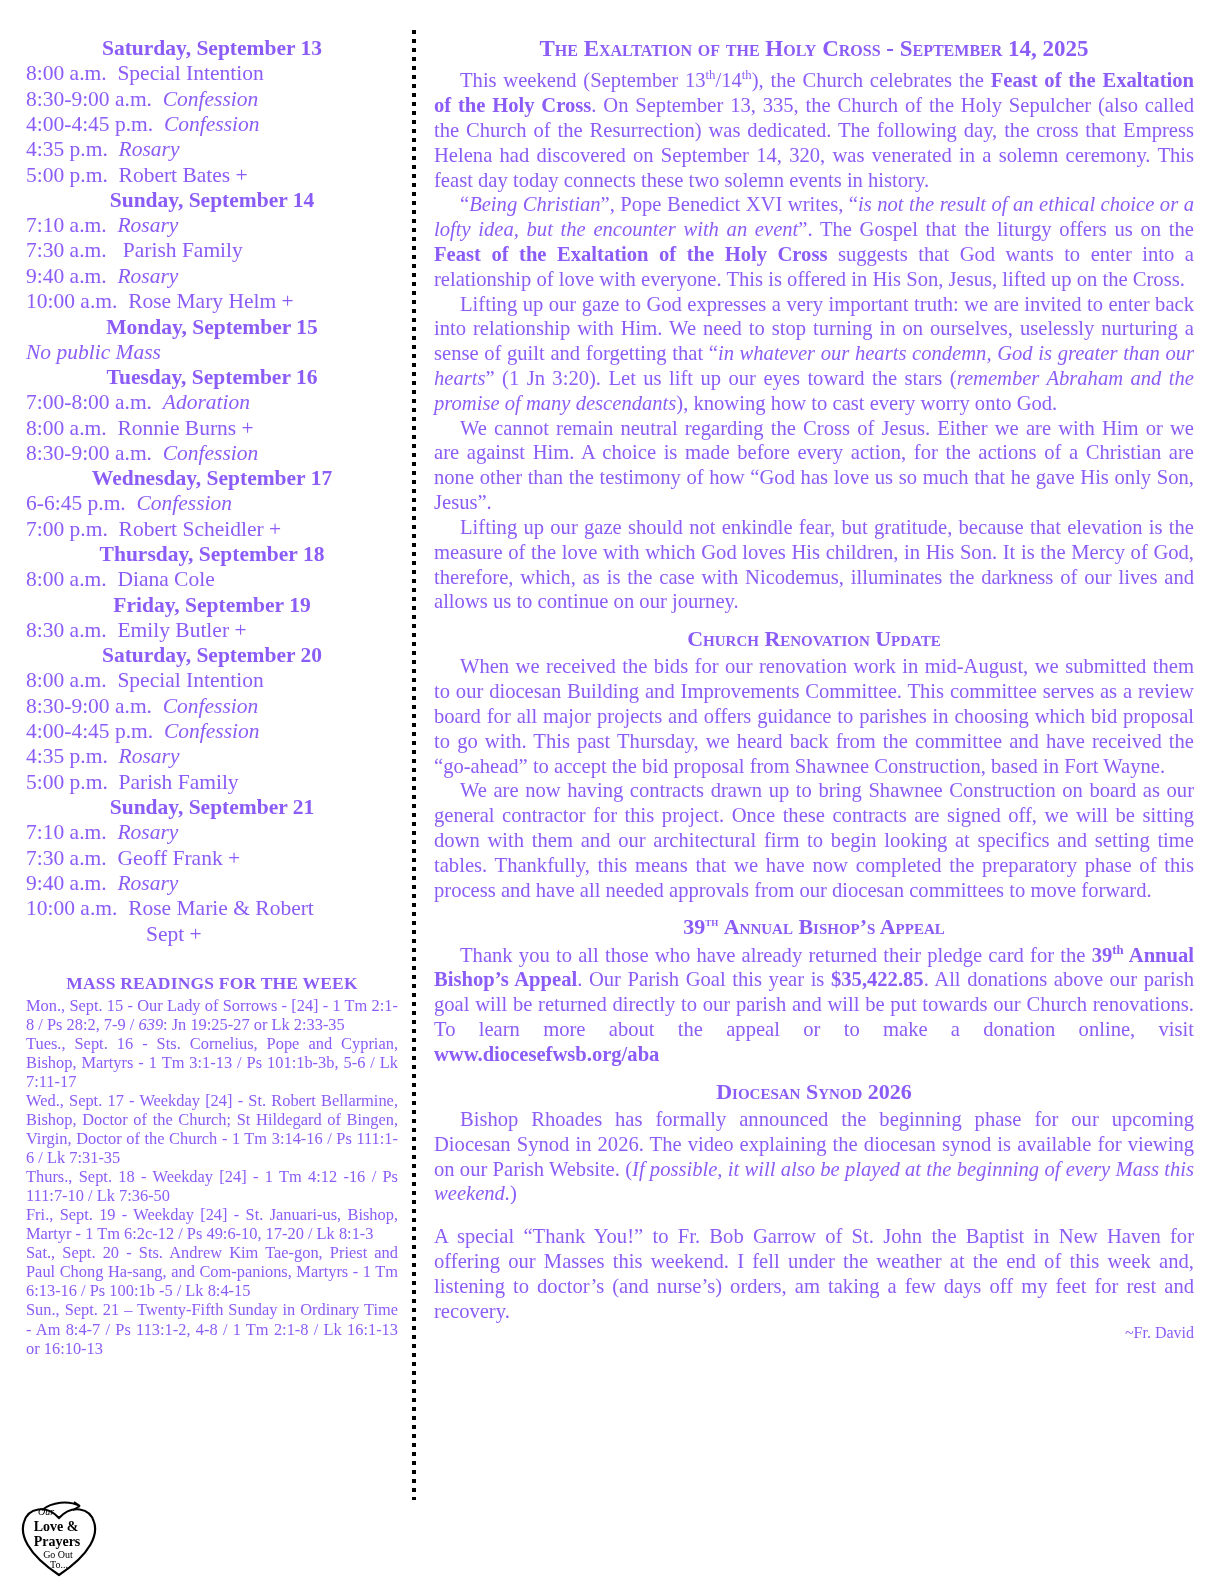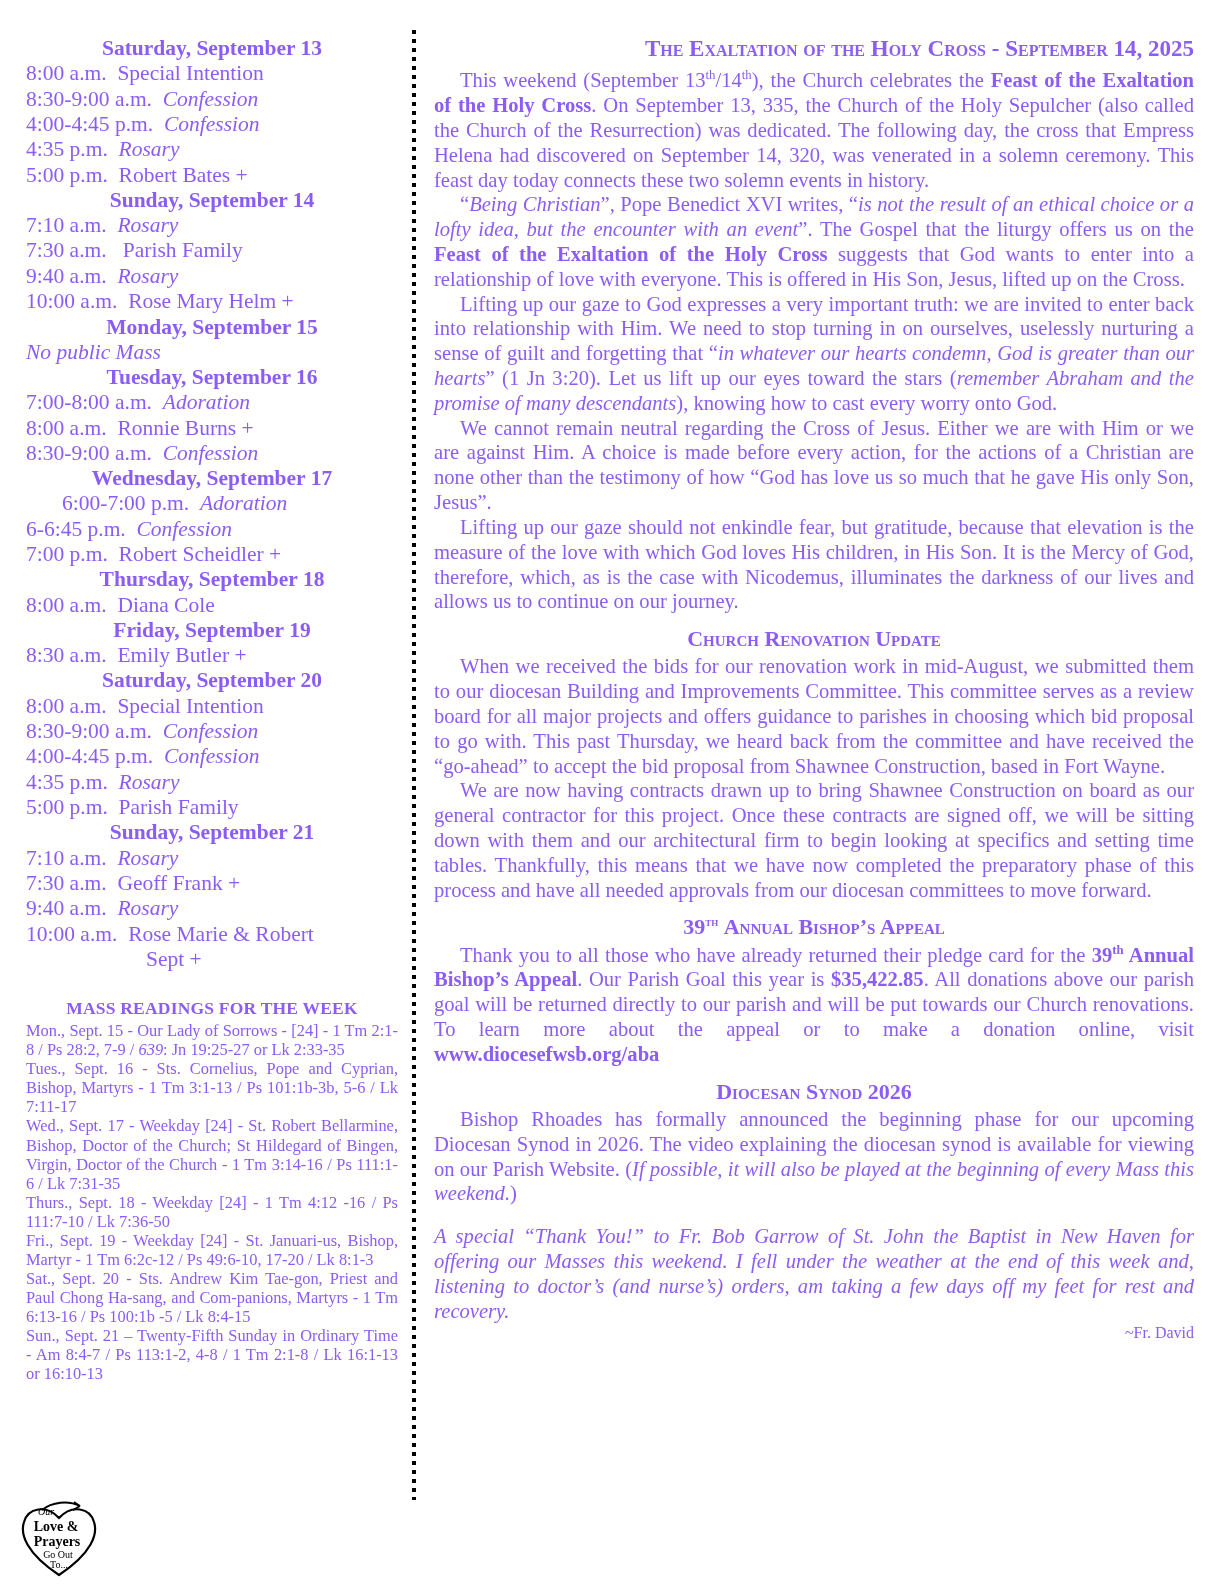--- a/index.html
+++ b/index.html
@@ -77,21 +77,21 @@
   .reading-item i { font-style: italic; }
 
   
   .right-col {
     position: absolute;
     left: 434px;
     top: 36px;
     width: 760px;
   }
   .main-title {
-    text-align: right;
+    text-align: center;
     font-weight: bold;
     font-size: 23px;
     line-height: 1.1;
     margin-bottom: 7px;
     white-space: nowrap;
   }
   .sc { font-variant: small-caps; }
   .sect-head {
     text-align: center;
     font-weight: bold;
@@ -168,21 +168,20 @@
         <div class="sched-line"><span>7:30 a.m.&nbsp;&nbsp;</span><span> Parish Family</span></div>
         <div class="sched-line"><span>9:40 a.m.&nbsp;&nbsp;</span><i>Rosary</i></div>
         <div class="sched-line"><span>10:00 a.m.&nbsp;&nbsp;</span><span>Rose Mary Helm +</span></div>
         <div class="day-head">Monday, September 15</div>
         <div class="sched-line"><i>No public Mass</i></div>
         <div class="day-head">Tuesday, September 16</div>
         <div class="sched-line"><span>7:00-8:00 a.m.&nbsp;&nbsp;</span><i>Adoration</i></div>
         <div class="sched-line"><span>8:00 a.m.&nbsp;&nbsp;</span><span>Ronnie Burns +</span></div>
         <div class="sched-line"><span>8:30-9:00 a.m.&nbsp;&nbsp;</span><i>Confession</i></div>
         <div class="day-head">Wednesday, September 17</div>
-        <div class="sched-line indent-wed"><span>6:00-7:00 p.m.&nbsp;&nbsp;</span><i>Adoration</i></div>
         <div class="sched-line"><span>6-6:45 p.m.&nbsp;&nbsp;</span><i>Confession</i></div>
         <div class="sched-line"><span>7:00 p.m.&nbsp;&nbsp;</span><span>Robert Scheidler +</span></div>
         <div class="day-head">Thursday, September 18</div>
         <div class="sched-line"><span>8:00 a.m.&nbsp;&nbsp;</span><span>Diana Cole</span></div>
         <div class="day-head">Friday, September 19</div>
         <div class="sched-line"><span>8:30 a.m.&nbsp;&nbsp;</span><span>Emily Butler +</span></div>
         <div class="day-head">Saturday, September 20</div>
         <div class="sched-line"><span>8:00 a.m.&nbsp;&nbsp;</span><span>Special Intention</span></div>
         <div class="sched-line"><span>8:30-9:00 a.m.&nbsp;&nbsp;</span><i>Confession</i></div>
         <div class="sched-line"><span>4:00-4:45 p.m.&nbsp;&nbsp;</span><i>Confession</i></div>
@@ -238,21 +237,21 @@
 
     <p class="body-p">
       <span>Thank you to all those who have already returned their pledge card for the </span><b>39</b><b><sup>th</sup></b><b> Annual Bishop’s Appeal</b><span>. Our Parish Goal this year is </span><b>$35,422.85</b><span>. All donations above our parish goal will be returned directly to our parish and will be put towards our Church renovations. To learn more about the appeal or to make a donation online, visit </span><b>www.diocesefwsb.org/aba</b>
     </p>
 
     <div class="sect-head sc">Diocesan Synod 2026</div>
     <p class="body-p">
       <span>Bishop Rhoades has formally announced the beginning phase for our upcoming Diocesan Synod in 2026. The video explaining the diocesan synod is available for viewing on our Parish Website. (</span><i>If possible, it will also be played at the beginning of every Mass this weekend.</i><span>)</span>
     </p>
 
-    <p class="body-p noindent" style="margin-top:18px;font-style:italic;">A special “Thank You!” to Fr. Bob Garrow of St. John the Baptist in New Haven for offering our Masses this weekend. I fell under the weather at the end of this week and, listening to doctor’s (and nurse’s) orders, am taking a few days off my feet for rest and recovery.</p>
+    <p class="body-p noindent" style="margin-top:18px;">A special “Thank You!” to Fr. Bob Garrow of St. John the Baptist in New Haven for offering our Masses this weekend. I fell under the weather at the end of this week and, listening to doctor’s (and nurse’s) orders, am taking a few days off my feet for rest and recovery.</p>
     <div class="signature">~Fr. David</div>
   </div>
 
   <div class="footer">
     <div class="footer-logo">
       <svg viewBox="0 0 86 80" width="86" height="80" aria-hidden="true">
         <path d="M43 77 C 10 55, 4 36, 8 24 C 12 10, 30 6, 43 20 C 56 6, 74 10, 78 24 C 82 36, 76 55, 43 77 Z" fill="none" stroke="#000" stroke-width="2.2"></path>
         <path d="M26 12 C 36 4, 52 2, 64 8 L 58 4 M64 8 L 57 12" fill="none" stroke="#000" stroke-width="1.8"></path>
         <text x="30" y="17" font-family="'Liberation Serif', serif" font-size="10" font-style="italic" fill="#000" text-anchor="middle">Our</text>
         <text x="40" y="33" font-family="'Liberation Serif', serif" font-size="14" font-weight="bold" fill="#000" text-anchor="middle">Love &amp;</text>

